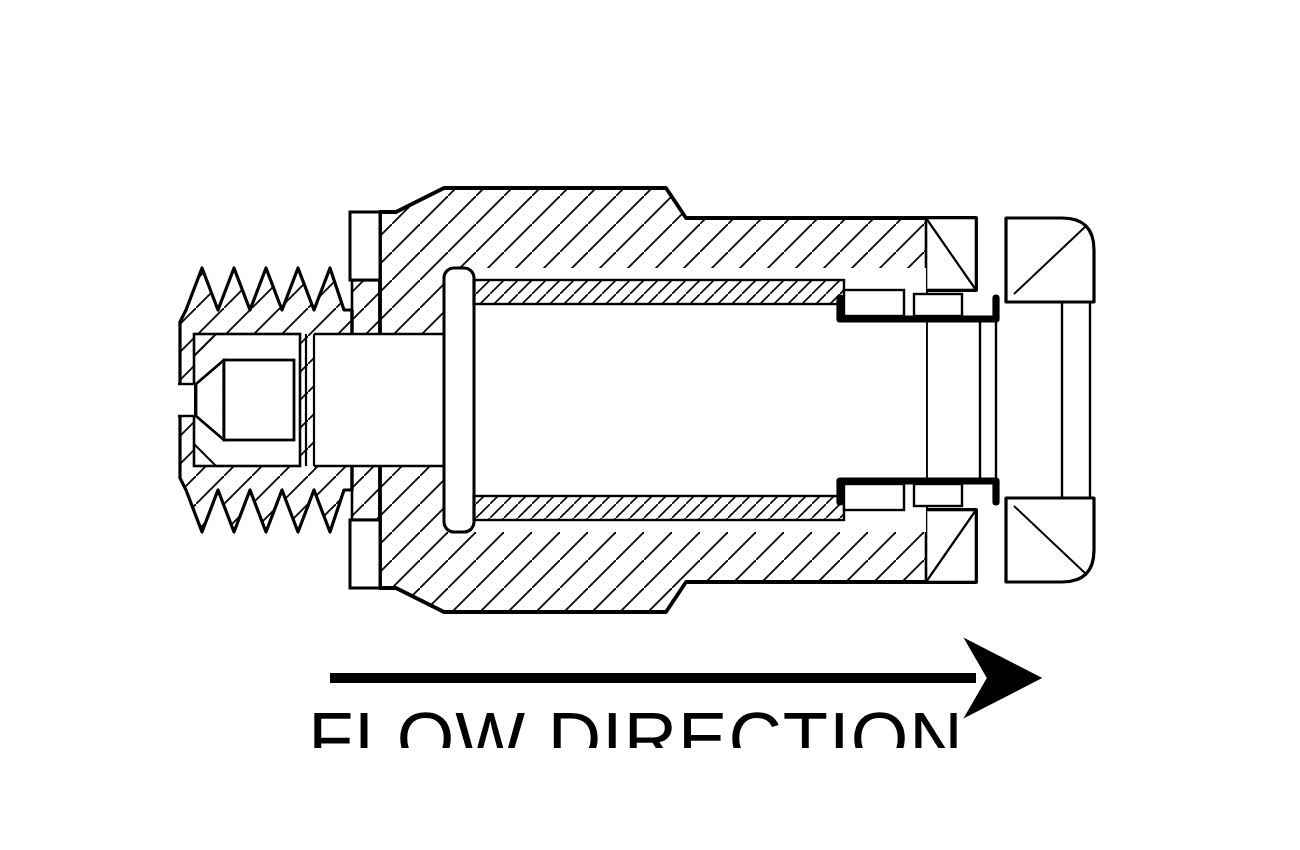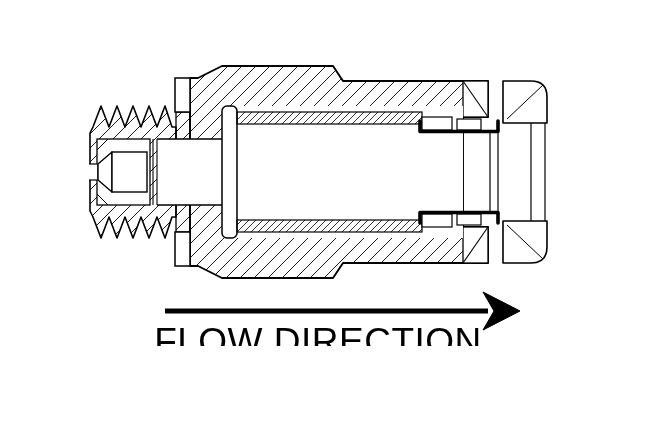--- a/index.html
+++ b/index.html
@@ -1,19 +1,20 @@
 <!DOCTYPE html>
 <html><head>
 <meta charset="utf-8">
 <style>
   html, body { margin: 0; padding: 0; background: #ffffff; }
   .stage {
     width: 650px; height: 346px; background: #fca5a5;
     position: relative; overflow: hidden;
     font-family: "Liberation Sans", sans-serif;
+    margin-top: 28px;
   }
   svg { display: block; }
   .flow-label {
     font-family: "Liberation Sans", sans-serif;
     font-size: 37px;
     letter-spacing: 0.5px;
     fill: #000000;
   }
 </style>
 </head>

